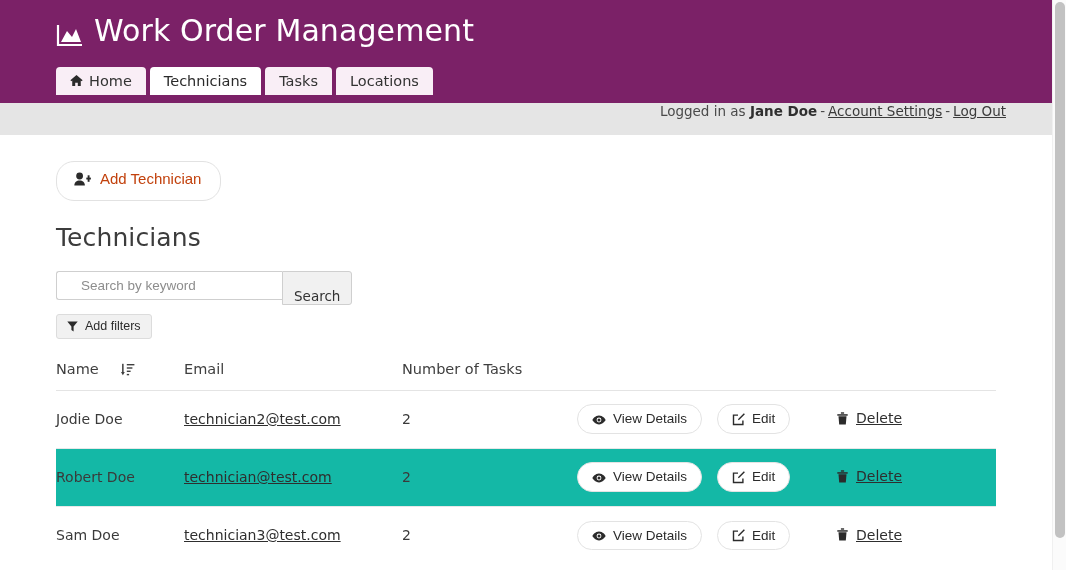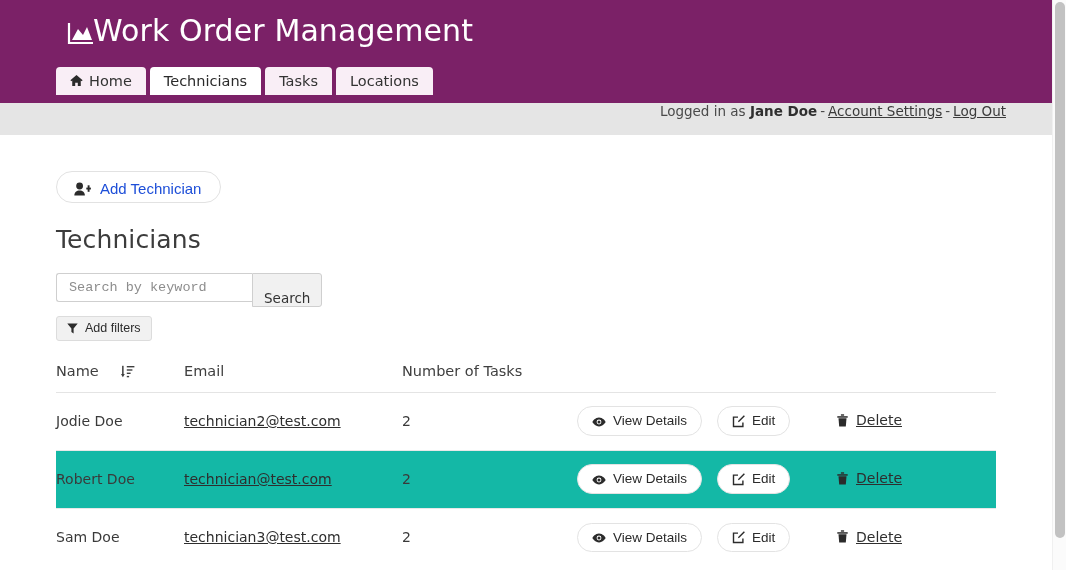--- a/index.html
+++ b/index.html
@@ -28,24 +28,25 @@
 
   
   .masthead {
     position: relative;
     background: #7b2167;
     height: 103px;
     padding: 0;
   }
   .brand {
     position: absolute;
-    left: 67px;
+    left: 56px;
     top: 16px;
     display: flex;
-    align-items: center;
+    align-items: flex-end;
+    gap: 12px;
     color: #ffffff;
   }
   .brand-icon {
     width: 26px;
     height: 26px;
     display: block;
     position: relative;
     top: 3px;
   }
   .brand-title {
@@ -104,30 +105,30 @@
   .userbar .sep { padding: 0 3px; }
 
   
   .main {
     background: #ffffff;
     padding: 0 56px;
     position: relative;
   }
 
   .add-btn {
-    margin-top: 36px;
+    margin-top: 26px;
     display: inline-flex;
     align-items: center;
     gap: 9px;
     background: #ffffff;
     border: 1px solid #e2e2e2;
     border-radius: 18px;
-    padding: 9px 19px 6px 17px;
+    padding: 9px 19px 14px 17px;
     font-size: 15px;
-    color: #1d4ed8;
+    color: #c2410c;
     cursor: pointer;
     line-height: 1;
   }
   .user-plus-icon { width: 17px; height: 14px; display:block; }
 
   h1.page-title {
     font-size: 25px;
     font-weight: normal;
     color: #3c3c3c;
     margin: 22px 0 0 0;
@@ -142,23 +143,23 @@
     height: 29px;
     width: 238px;
   }
   .search-input {
     flex: 1;
     border: 1px solid #cfcfcf;
     border-right: none;
     border-radius: 3px 0 0 3px;
     background: #ffffff;
     font-size: 13.5px;
-    font-family: Liberation Mono, monospace;
+    font-family: Liberation Sans, sans-serif;
     color: #701a75;
-    padding: 0 12px;
+    padding: 0 24px;
     outline: none;
     height: 29px;
   }
   .search-input::placeholder { color: #8d8d8d; }
   .search-btn {
     border: 1px solid #cfcfcf;
     border-radius: 0 3px 3px 0;
     background: #f1f1f1;
     font-size: 13.5px;
     font-family: "DejaVu Sans", sans-serif;

